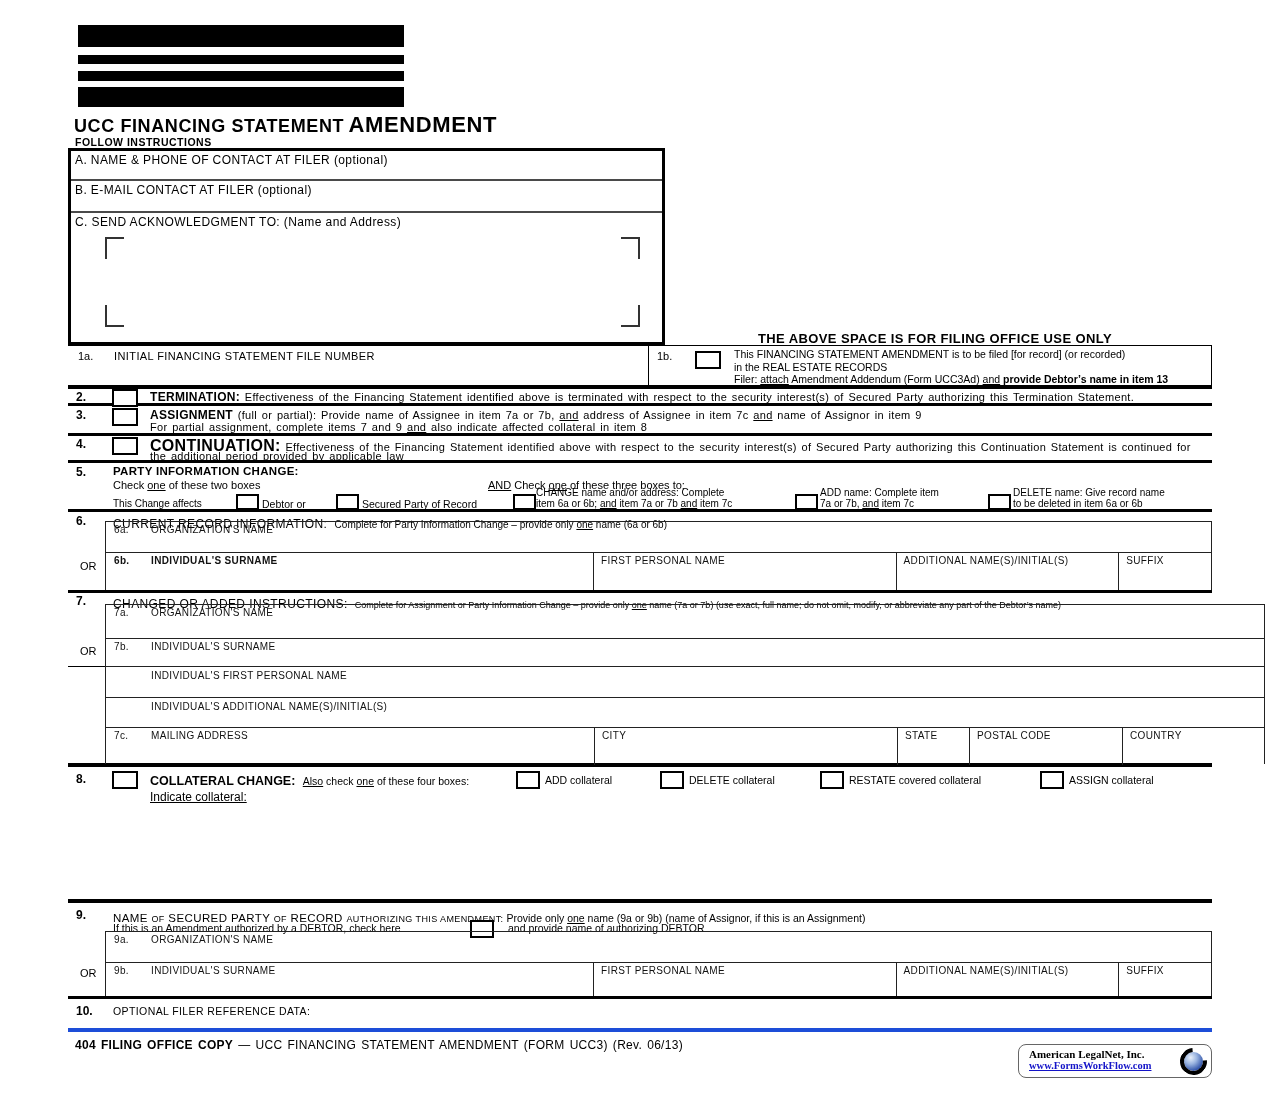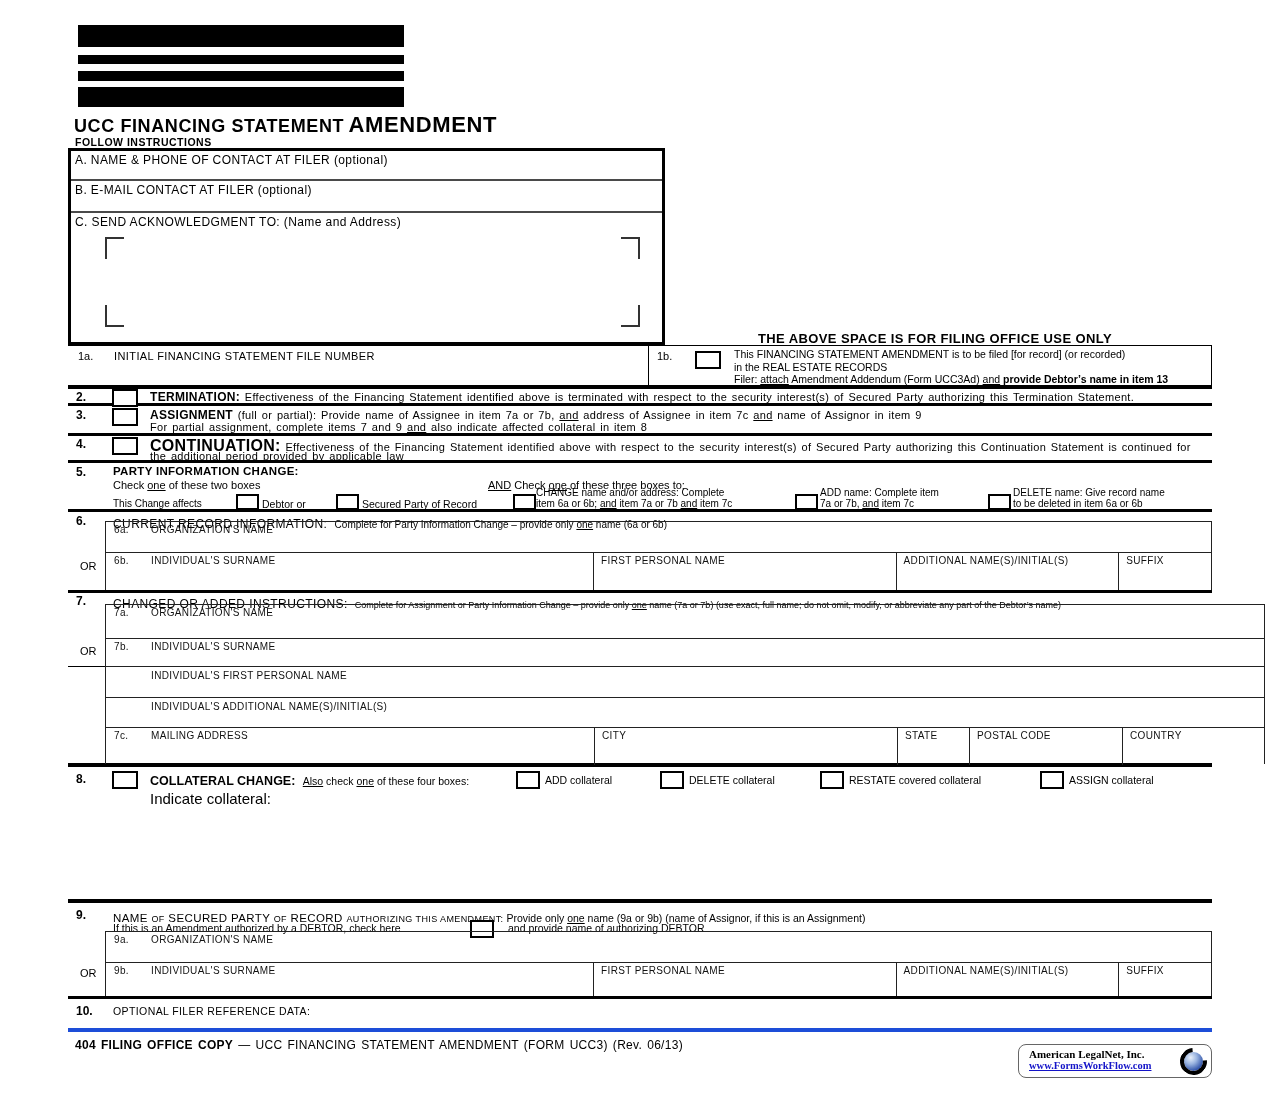--- a/index.html
+++ b/index.html
@@ -148,21 +148,21 @@
       <span class="caps" style="font-size:12px;">CURRENT RECORD INFORMATION:</span>
       <span style="font-size:10px;">&nbsp;</span><span style="font-size:10px;">Complete for Party Information Change – provide only </span><span class="u" style="font-size:10px;">one</span><span style="font-size:10px;"> name (6a or 6b)</span>
     </div>
     <span class="abs" style="left:12px;top:48px;font-size:11px;">OR</span>
     <div class="cellgrid" style="left:37px;top:9px;width:1107px;height:69px;">
       <div class="cellrow" style="height:31px;">
         <span class="abs lbl" style="left:8px;top:2px;">6a.</span>
         <span class="abs lbl nw" style="left:45px;top:2px;">ORGANIZATION'S NAME</span>
       </div>
       <div class="cells" style="height:37px;">
-        <div class="cell" style="width:488px;">
+        <div class="cell" style="width:488px;font-weight:bold;">
           <span class="abs lbl" style="left:8px;top:2px;">6b.</span>
           <span class="abs lbl nw" style="left:45px;top:2px;">INDIVIDUAL'S SURNAME</span>
         </div>
         <div class="cell" style="width:303px;">
           <span class="abs lbl nw" style="left:7px;top:2px;">FIRST PERSONAL NAME</span>
         </div>
         <div class="cell" style="width:223px;">
           <span class="abs lbl nw" style="left:7px;top:2px;">ADDITIONAL NAME(S)/INITIAL(S)</span>
         </div>
         <div class="cell" style="width:93px;">
@@ -224,21 +224,21 @@
       <span style="font-size:10.5px;">&nbsp;</span><span class="u" style="font-size:10.5px;">Also</span><span style="font-size:10.5px;"> check </span><span class="u" style="font-size:10.5px;">one</span><span style="font-size:10.5px;"> of these four boxes:</span>
     </div>
     <span class="cb" style="left:448px;top:4px;width:20px;"></span>
     <span class="abs nw" style="left:477px;top:7px;font-size:10.5px;">ADD collateral</span>
     <span class="cb" style="left:592px;top:4px;width:20px;"></span>
     <span class="abs nw" style="left:621px;top:7px;font-size:10.5px;">DELETE collateral</span>
     <span class="cb" style="left:752px;top:4px;width:20px;"></span>
     <span class="abs nw" style="left:781px;top:7px;font-size:10.5px;">RESTATE covered collateral</span>
     <span class="cb" style="left:972px;top:4px;width:20px;"></span>
     <span class="abs nw" style="left:1001px;top:7px;font-size:10.5px;">ASSIGN collateral</span>
-    <span class="abs nw" style="left:82px;top:23px;font-size:15px;">Indicate collateral:</span>
+    <span class="abs nw" style="left:82px;top:23px;font-size:12px;text-decoration:underline;">Indicate collateral:</span>
     <div class="abs" style="left:0;top:40px;width:1140px;height:92px;"></div>
   </div>
 
   <div class="row" style="top:903px;height:96px;border-bottom:3px solid #000;">
     <span class="abs b" style="left:8px;top:5px;font-size:12px;">9.</span>
     <div class="abs nw" style="left:45px;top:5px;">
       <span class="caps" style="font-size:11.5px;">NAME </span><span class="caps" style="font-size:9px;">OF</span><span class="caps" style="font-size:11.5px;"> SECURED PARTY </span><span class="caps" style="font-size:9px;">OF</span><span class="caps" style="font-size:11.5px;"> RECORD </span><span class="caps" style="font-size:9px;">AUTHORIZING THIS AMENDMENT:</span><span style="font-size:10.5px;"> Provide only </span><span class="u" style="font-size:10.5px;">one</span><span style="font-size:10.5px;"> name (9a or 9b) (name of Assignor, if this is an Assignment)</span>
     </div>
     <span class="abs nw" style="left:45px;top:19px;font-size:10.5px;">If this is an Amendment authorized by a DEBTOR, check here</span>
     <span class="cb" style="left:402px;top:17px;width:20px;"></span>

